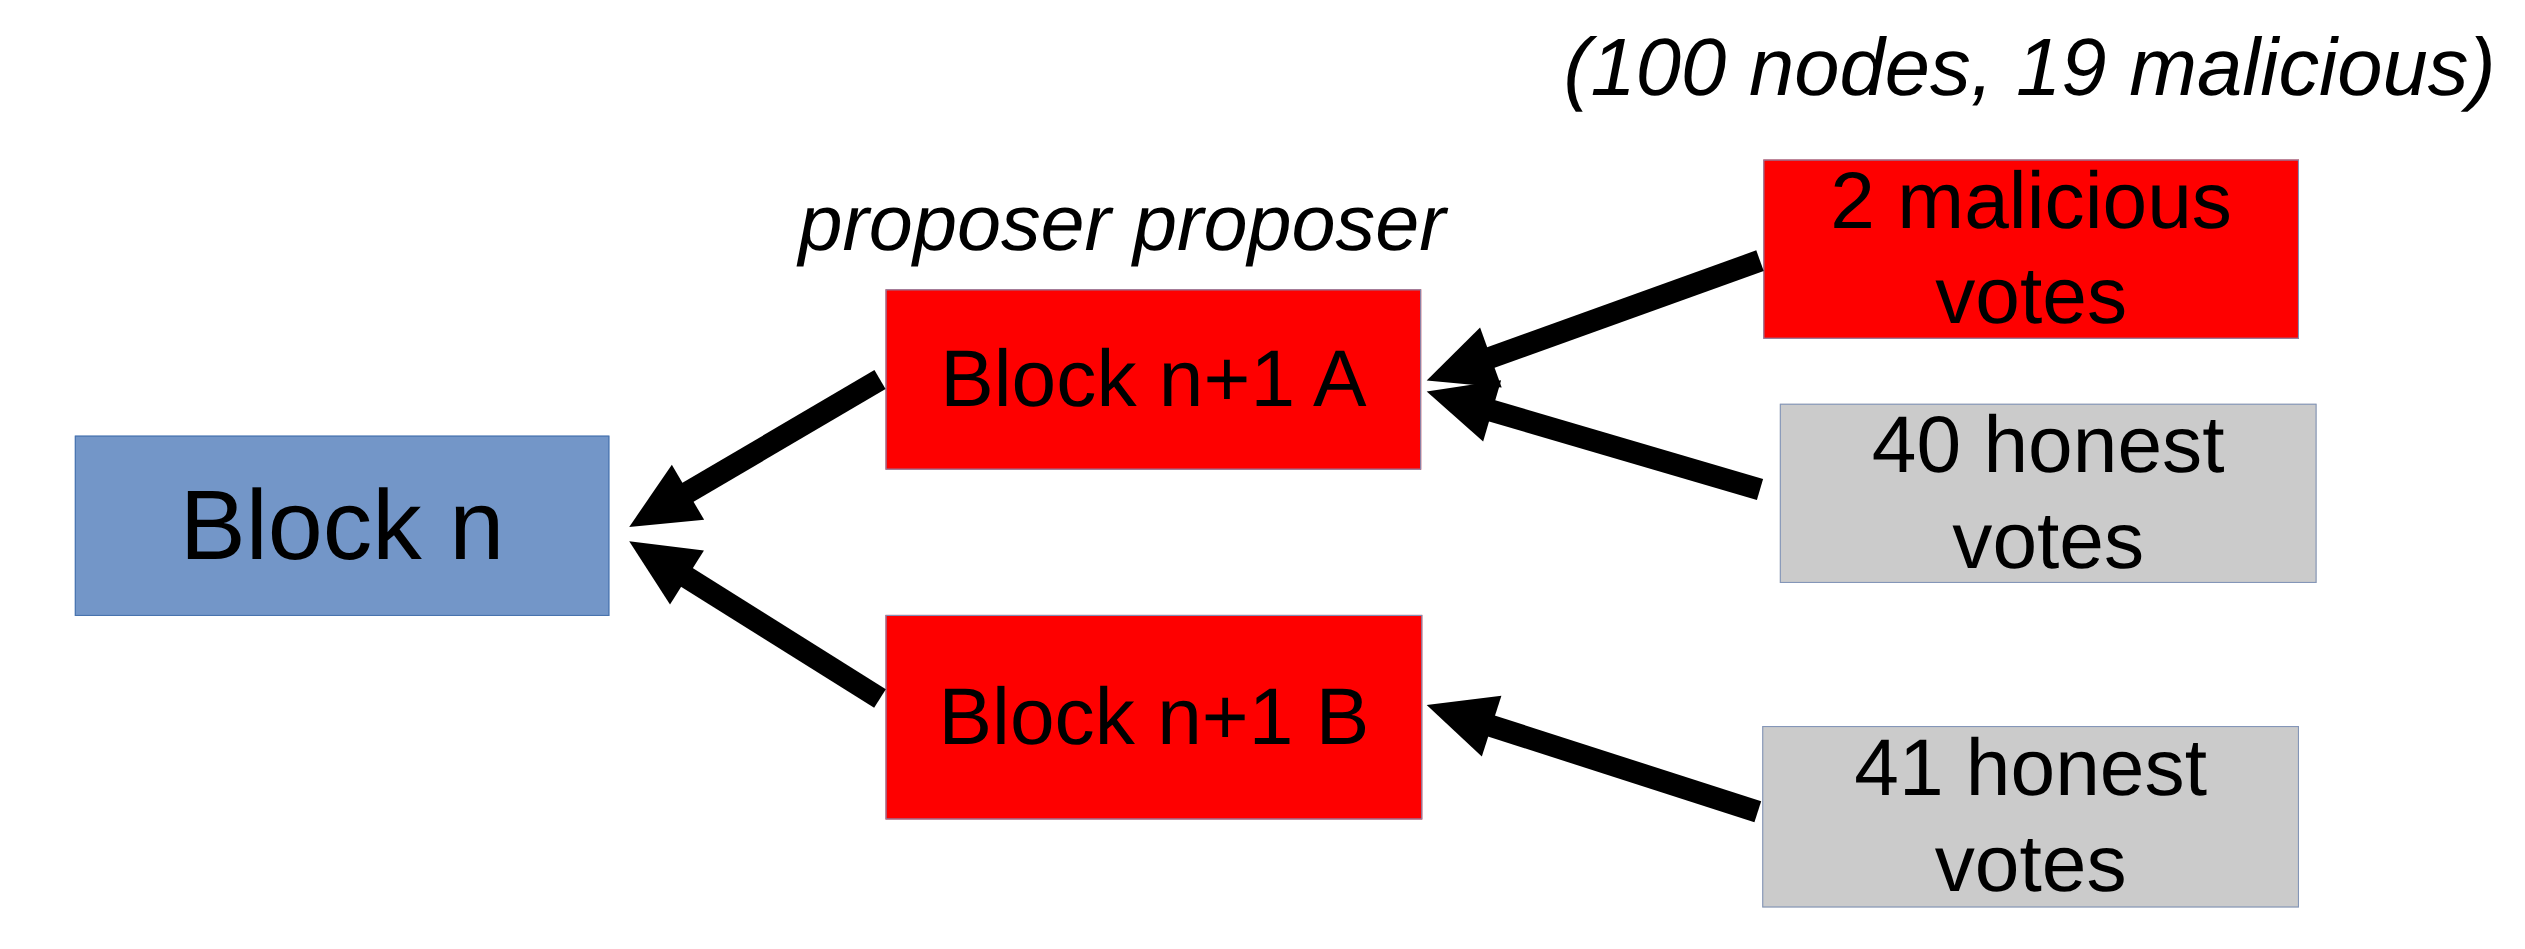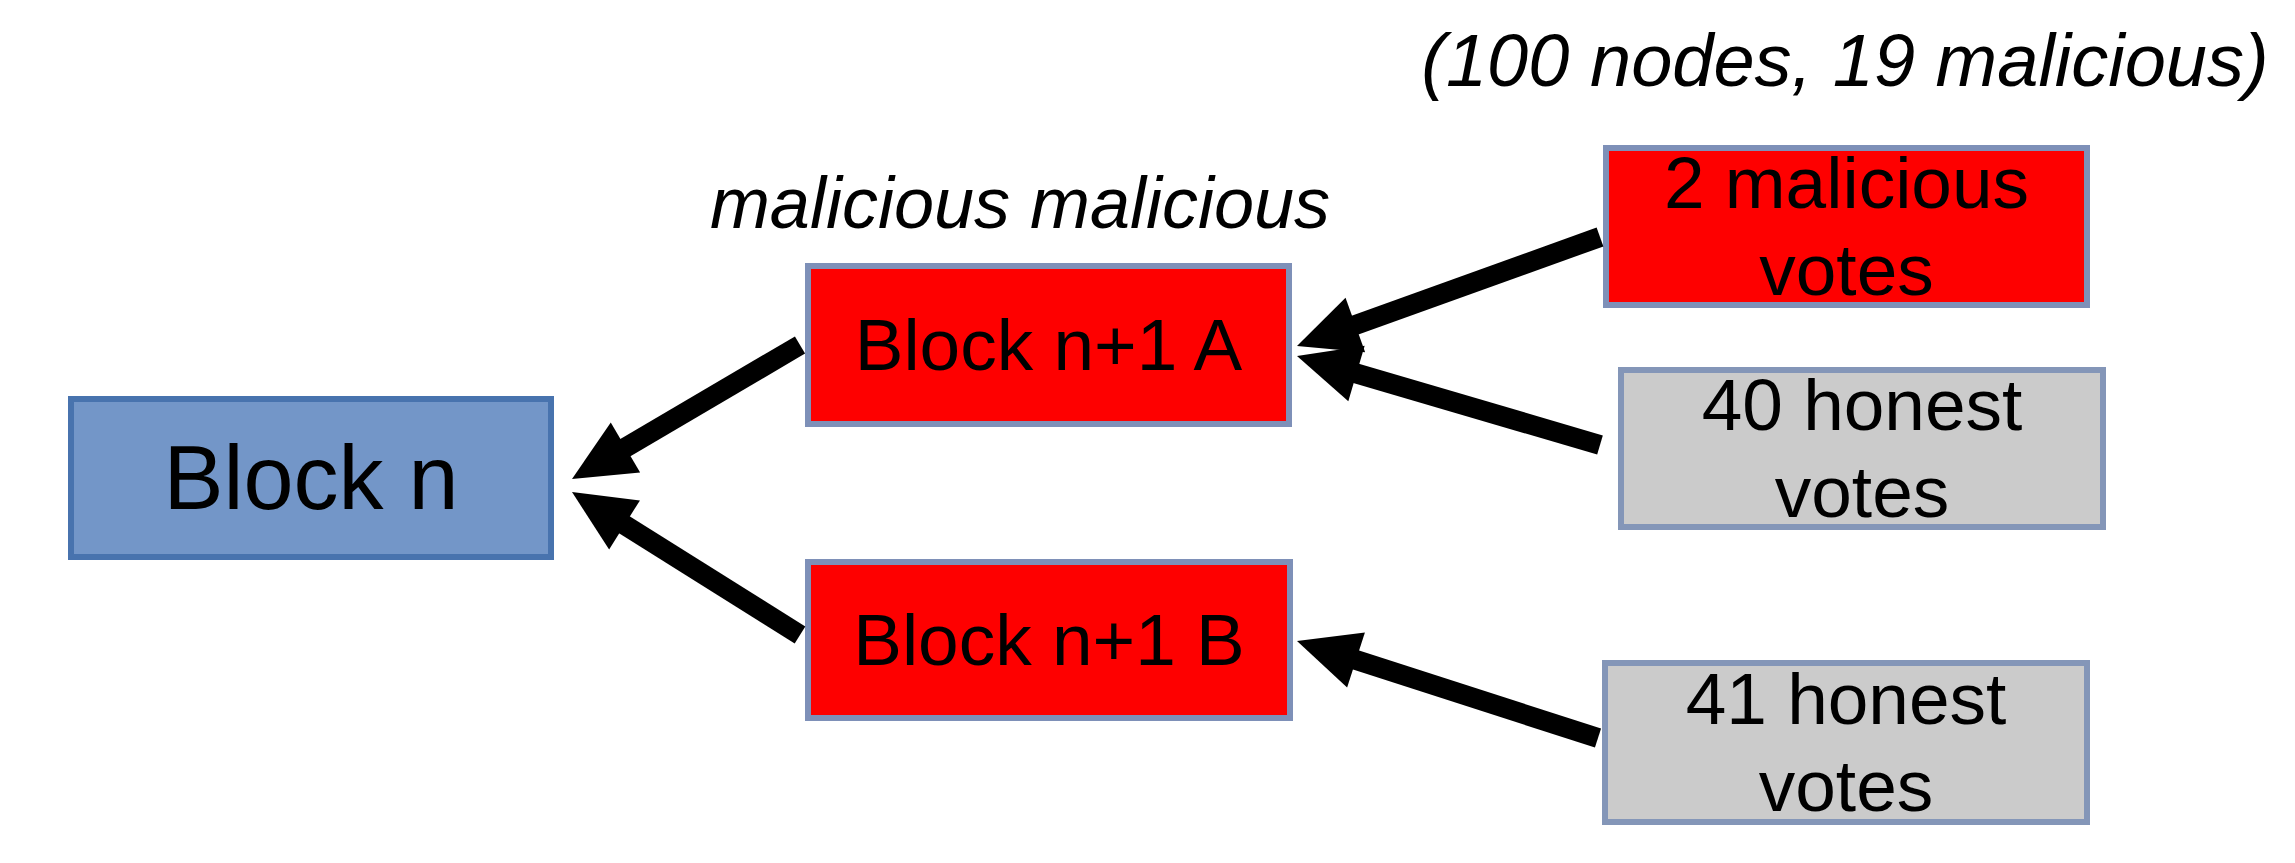--- a/index.html
+++ b/index.html
@@ -5,21 +5,21 @@
   html, body { margin:0; padding:0; }
   body {
     width:2295px; height:863px; position:relative; overflow:hidden;
     background:#ffffff;
     font-family:"Liberation Sans", sans-serif;
   }
   .node {
     position:absolute; box-sizing:border-box;
     display:flex; align-items:center; justify-content:center;
     text-align:center; color:#000;
-    border:6px solid #14532d;
+    border:1px solid #14532d;
     white-space:pre-line; line-height:1.18;
   }
   .annotation {
     position:absolute; font-style:italic; color:#000;
     text-align:center; white-space:nowrap;
   }
   #annotation-nodes-summary {
     left:1390px; top:22px; width:910px; font-size:74px; line-height:78px;
   }
   #annotation-proposer {
@@ -28,30 +28,30 @@
   #arrow-layer {
     position:absolute; left:0; top:0; width:2295px; height:863px;
     pointer-events:none;
   }
 </style>
 </head>
 <body style="background: rgb(255, 255, 255);">
 
 <div class="node" style="left: 68px; top: 396px; width: 486px; height: 164px; background: rgb(115, 150, 200); border-color: rgb(72, 115, 174); font-size: 90px; text-align: center;">Block n</div>
 <div class="node" style="left: 805px; top: 263px; width: 487px; height: 164px; background: rgb(254, 0, 0); border-color: rgb(126, 144, 184); font-size: 73px; text-align: center;">Block n+1 A</div>
-<div class="node" style="left: 805px; top: 559px; width: 488px; height: 162px; background: rgb(254, 0, 0); border-color: rgb(126, 144, 184); font-size: 73px;">Block n+1 B</div>
+<div class="node" style="left: 805px; top: 559px; width: 488px; height: 186px; background: rgb(254, 0, 0); border-color: rgb(126, 144, 184); font-size: 73px;">Block n+1 B</div>
 <div class="node" style="left: 1603px; top: 145px; width: 487px; height: 163px; background: rgb(254, 0, 0); border-color: rgb(126, 144, 184); font-size: 73px;">2 malicious
 votes</div>
 <div class="node" style="left: 1602px; top: 367px; width: 488px; height: 163px; background: rgb(203, 203, 203); border-color: rgb(132, 150, 184); font-size: 73px; margin-left: 16px;">40 honest
 votes</div>
 <div class="node" style="left: 1602px; top: 660px; width: 488px; height: 165px; background: rgb(203, 203, 203); border-color: rgb(132, 150, 184); font-size: 73px;">41 honest
 votes</div>
 
 <div class="annotation" id="annotation-nodes-summary">(100 nodes, 19 malicious)</div>
-<div class="annotation" id="annotation-proposer">malicious malicious</div>
+<div class="annotation" id="annotation-proposer">proposer proposer</div>
 
 <svg id="arrow-layer" viewBox="0 0 2295 863" xmlns="http://www.w3.org/2000/svg">
     <g>
       <line x1="800" y1="345" x2="622.003456557674" y2="449.6120036020688" stroke="#000000" stroke-width="20"></line>
       <polygon points="572,479 610.7579726040652,422.58351695096076 640.1459690019964,472.5869735086346" fill="#000000"></polygon>
     </g>
     <g>
       <line x1="800" y1="635" x2="621.1354122379901" y2="522.817385745757" stroke="#000000" stroke-width="20"></line>
       <polygon points="572,492 639.9327542307299,500.37501657474513 609.115368484973,549.5104288127352" fill="#000000"></polygon>
     </g>

